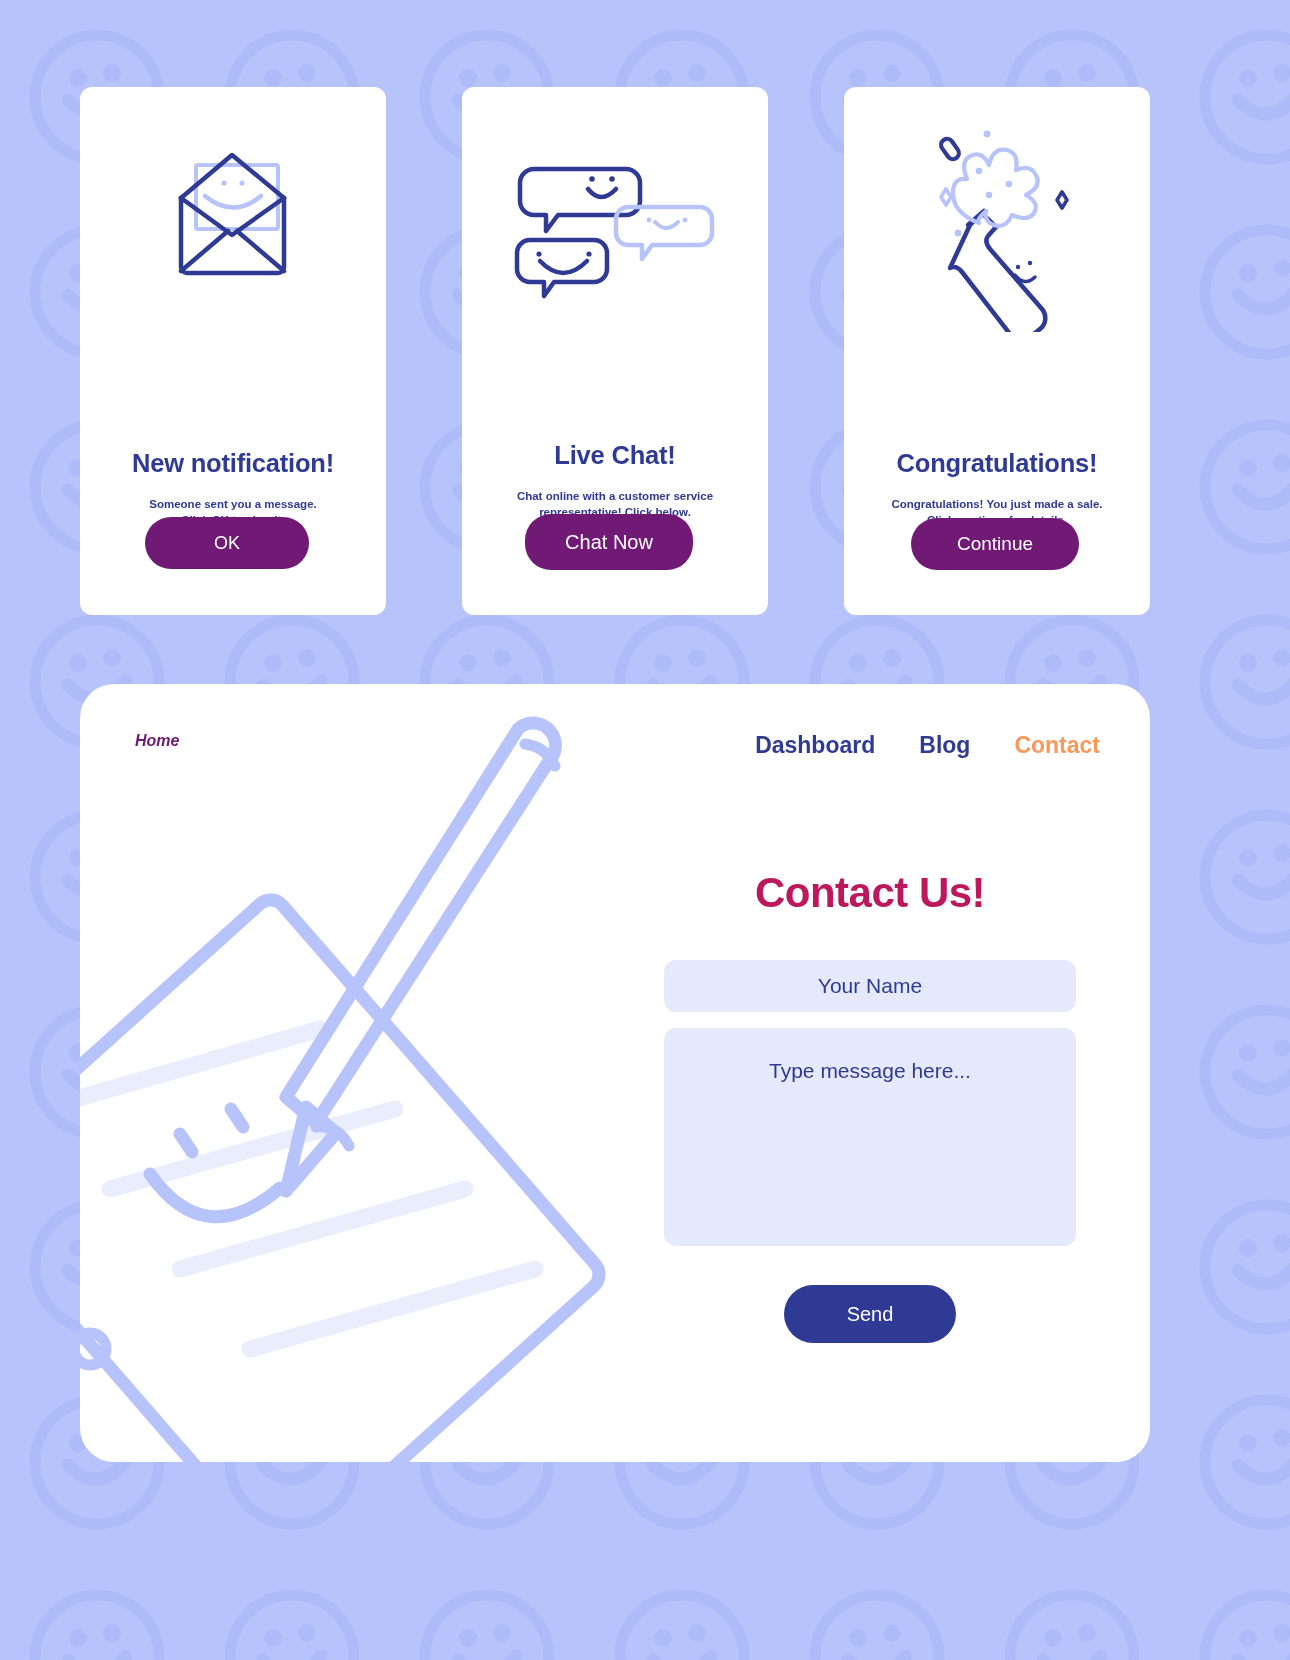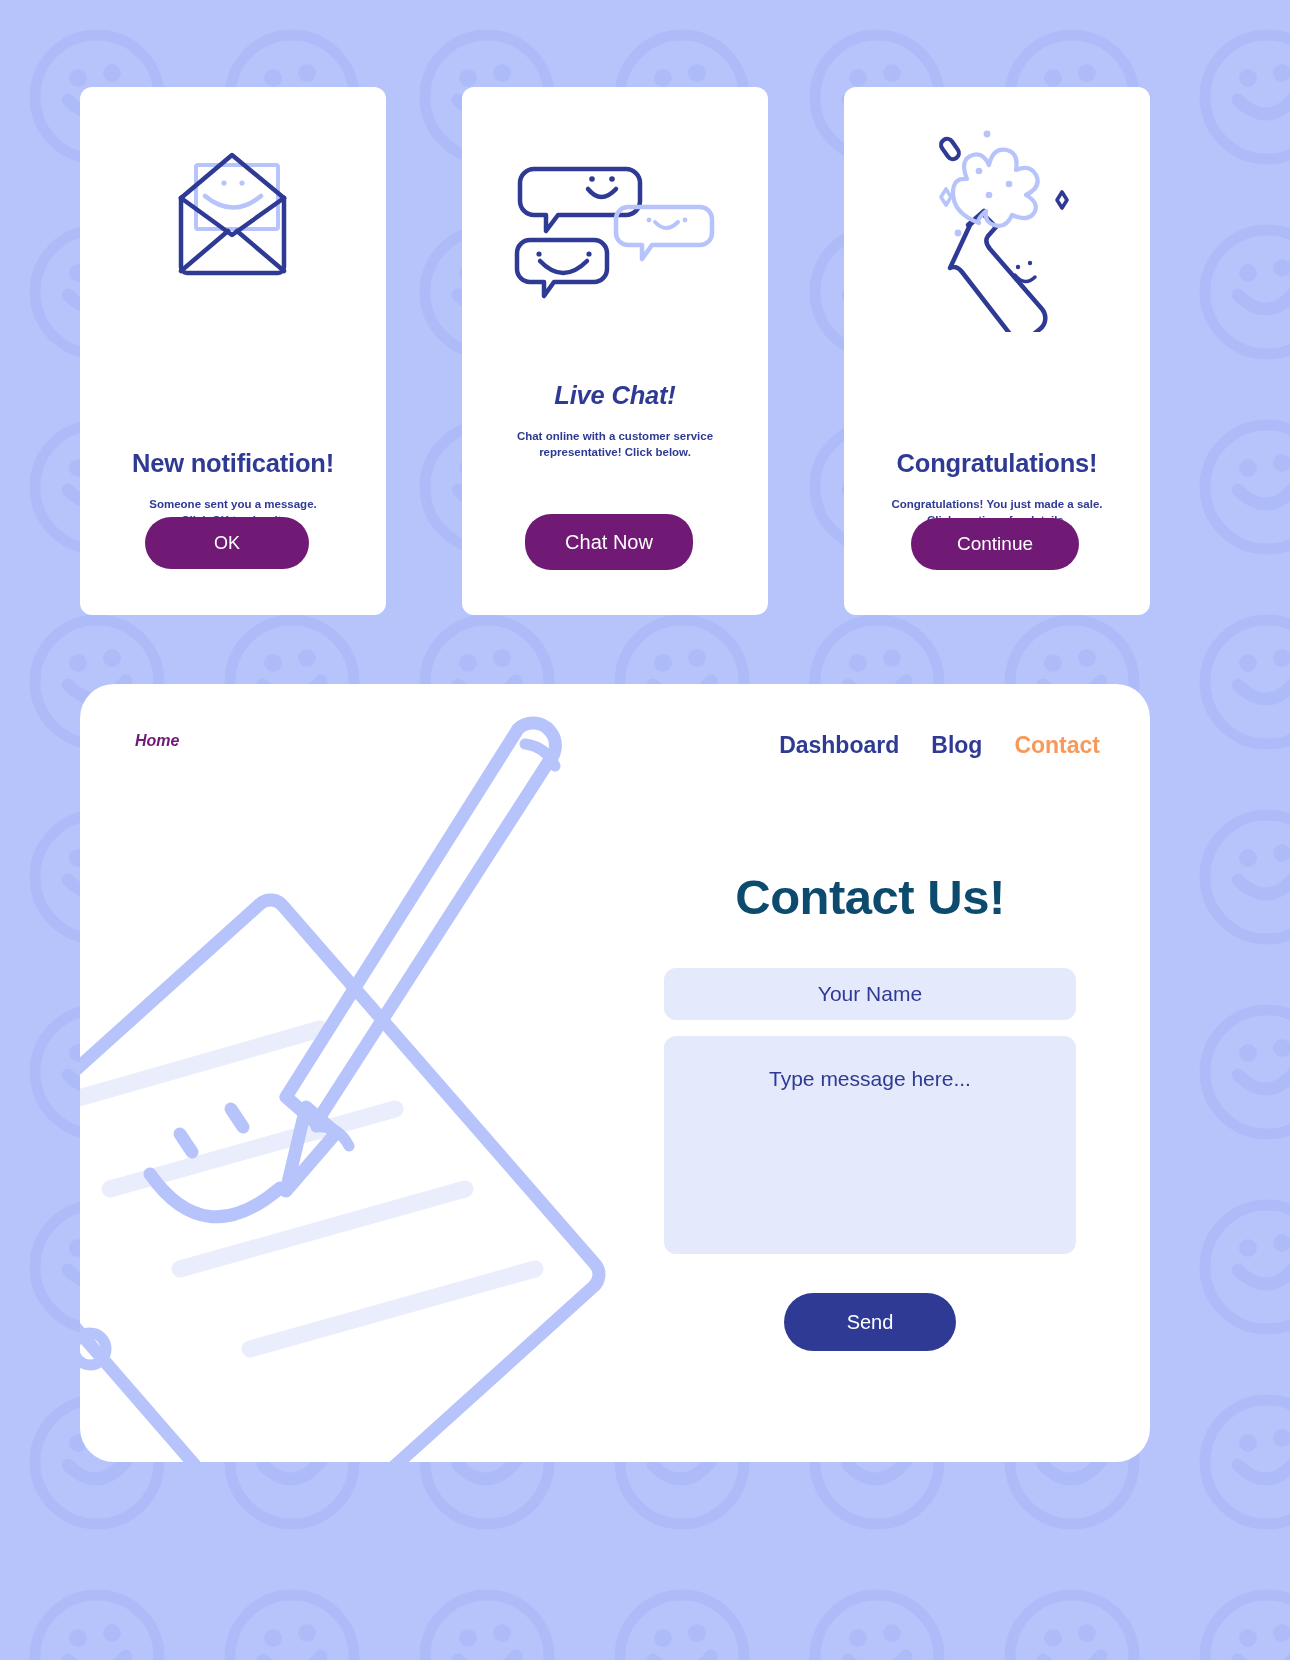--- a/index.html
+++ b/index.html
@@ -85,21 +85,21 @@
     font-family: "Liberation Sans", sans-serif;
     cursor: pointer;
     white-space: nowrap;
   }
 
   .btn-ok      { width: 164px; height: 52px; font-size: 18px; left: 65px;  top: 430px; }
   .btn-chat    { width: 168px; height: 56px; font-size: 20px; left: 63px;  top: 427px; }
   .btn-continue{ width: 168px; height: 52px; font-size: 19px; left: 67px;  top: 431px; }
 
   .title-pos-1 { margin-top: 112px; }
-  .title-pos-2 { margin-top: 44px; font-style: italic; }
+  .title-pos-2 { margin-top: 104px; }
   .title-pos-3 { margin-top: 112px; }
 
   
   .panel {
     position: absolute;
     left: 80px;
     top: 684px;
     width: 1070px;
     height: 778px;
     background: #ffffff;
@@ -137,21 +137,21 @@
     color: #701a75;
     cursor: pointer;
     font-style: italic;
   }
 
   .nav-right {
     position: absolute;
     right: 50px;
     top: 48px;
     display: flex;
-    gap: 32px;
+    gap: 44px;
     align-items: baseline;
   }
 
   .nav-link {
     font-size: 23px;
     font-weight: bold;
     color: #2f3a94;
     cursor: pointer;
     white-space: nowrap;
   }
@@ -163,22 +163,22 @@
     left: 580px;
     top: 185px;
     width: 420px;
     z-index: 3;
     display: flex;
     flex-direction: column;
     align-items: center;
   }
 
   .form-title {
-    color: #0c4a6e;
-    font-size: 49px;
+    color: #be185d;
+    font-size: 42px;
     font-weight: bold;
     letter-spacing: -0.5px;
     margin-bottom: 43px;
   }
 
   .field {
     width: 412px;
     background: #e4e9fb;
     border: none;
     border-radius: 12px;

